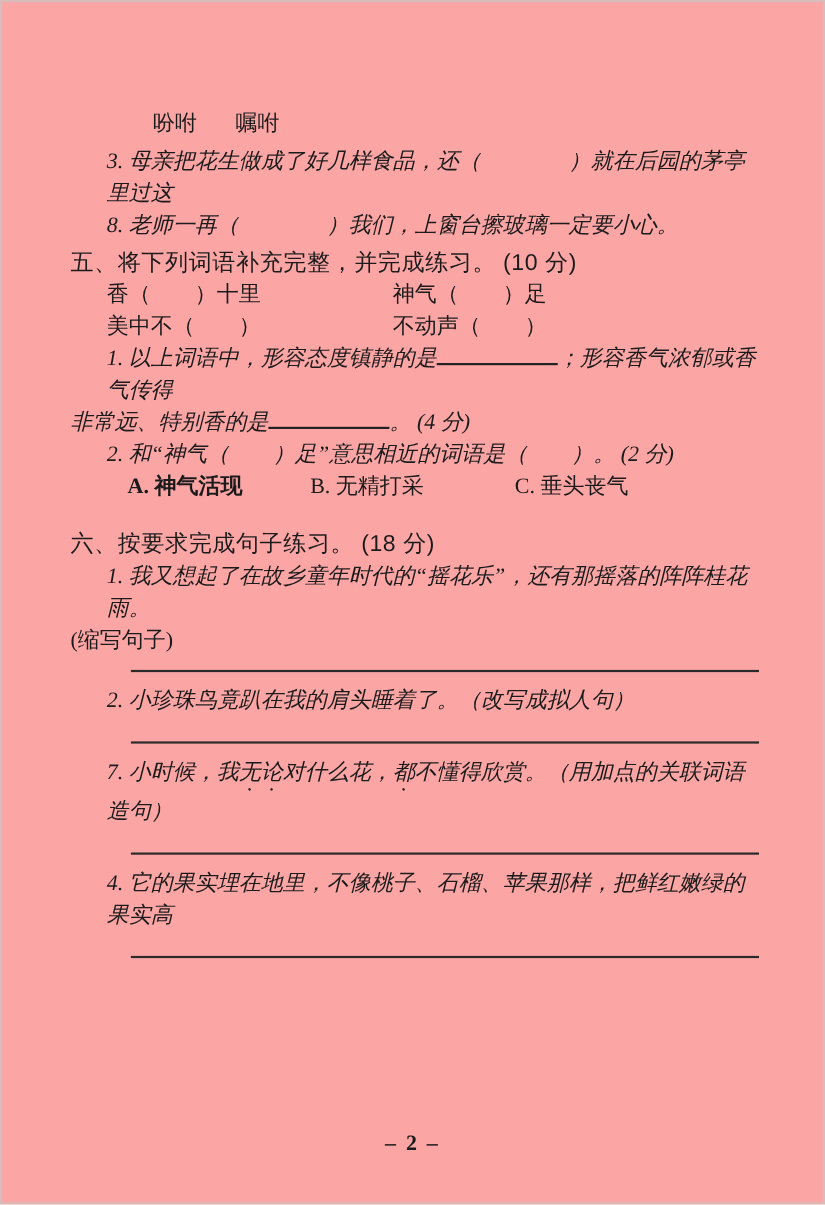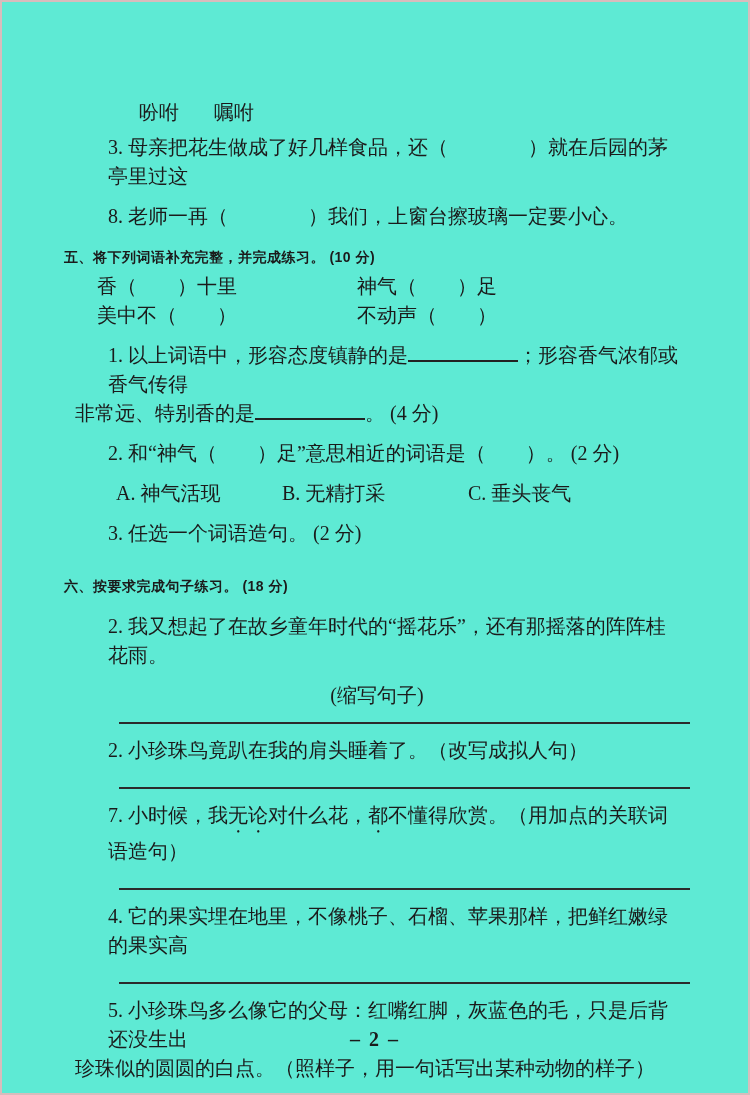--- a/index.html
+++ b/index.html
@@ -1,52 +1,52 @@
 <!DOCTYPE html>
 <html><head>
 <meta charset="utf-8">
 <style>
   html,body { margin:0; padding:0; background:#ffffff; }
   .sheet {
     position:relative; width:750px; height:1095px; box-sizing:border-box;
-    background:#5eead4; border:2px solid #d8bcbc; overflow:hidden;
+    background:#fca5a5; border:2px solid #d8bcbc; overflow:hidden;
     font-family:"Liberation Serif", serif; color:#1b1b1b;
   }
   .content { padding:96px 58px 0 62px; font-size:20px; line-height:29px; }
   .line { white-space:nowrap; }
   .indent { padding-left:33px; }
   .word-bank { padding-left:75px; }
   .word-bank span { margin-right:30px; }
   .sec-title {
-    font-family:"Liberation Sans", sans-serif; font-weight:bold;
-    font-size:14px; line-height:30px; letter-spacing:0.5px;
+    font-family:"Liberation Sans", sans-serif; font-weight:normal;
+    font-size:21px; line-height:30px; letter-spacing:0.5px;
   }
   .h5 { margin-top:4px; }
   .h6 { margin-top:23px; }
   .words-row { display:flex; padding-left:33px; }
   .words-row .col1 { width:260px; }
   .opt-row { display:flex; padding-left:52px; }
-  .opt-row .o1 { width:166px; }
+  .opt-row .o1 { width:166px;font-weight:bold; }
   .opt-row .o2 { width:186px; }
   .blank {
     display:inline-block; width:110px; height:14px;
     border-bottom:2px solid #222; vertical-align:baseline;
   }
   .ans-line {
     margin:22px 0 12px 55px; height:0;
     border-bottom:2px solid #2b2b2b;
   }
-  .hint-right { text-align:center; }
+  .hint-right { text-align:left; }
   .dotted {
     -webkit-text-emphasis:filled dot #1b1b1b;
     -webkit-text-emphasis-position:under right;
     text-emphasis:filled dot #1b1b1b;
     text-emphasis-position:under right;
   }
-  .q { margin:11px; }
+  .q { margin:0;font-style:italic; }
   .footer {
     position:absolute; left:0; bottom:42px; width:100%;
     text-align:center; font-weight:bold; font-size:20px; letter-spacing:2px;
   }
 </style>
 </head>
 <body>
 
 <div class="sheet">
   <div class="content">
@@ -83,42 +83,37 @@
     </div>
 
     <div class="q indent">2. 和“神气（　　）足”意思相近的词语是（　　）。 (2 分)</div>
 
     <div class="opt-row">
       <span class="o1">A. 神气活现</span>
       <span class="o2">B. 无精打采</span>
       <span>C. 垂头丧气</span>
     </div>
 
-    <div class="q indent">3. 任选一个词语造句。 (2 分)</div>
 
     <div class="sec-title h6">六、按要求完成句子练习。 (18 分)</div>
 
-    <div class="q indent">2. 我又想起了在故乡童年时代的“摇花乐”，还有那摇落的阵阵桂花雨。</div>
+    <div class="q indent">1. 我又想起了在故乡童年时代的“摇花乐”，还有那摇落的阵阵桂花雨。</div>
     <div class="hint-right">(缩写句子)</div>
     <div class="ans-line" style="margin-top:12px;"></div>
 
     <div class="q indent">2. 小珍珠鸟竟趴在我的肩头睡着了。（改写成拟人句）</div>
     <div class="ans-line"></div>
 
     <div class="q indent">
       <span>7. 小时候，我</span><span class="dotted">无论</span><span>对什么花，</span><span class="dotted">都</span><span>不懂得欣赏。（用加点的关联词语造句）</span>
     </div>
     <div class="ans-line"></div>
 
     <div class="q">
       <div class="indent">4. 它的果实埋在地里，不像桃子、石榴、苹果那样，把鲜红嫩绿的果实高</div>
     </div>
     <div class="ans-line"></div>
 
-    <div class="q">
-      <div class="indent">5. 小珍珠鸟多么像它的父母：红嘴红脚，灰蓝色的毛，只是后背还没生出</div>
-      <div>珍珠似的圆圆的白点。（照样子，用一句话写出某种动物的样子）</div>
-    </div>
 
   </div>
 
   <div class="footer">– 2 –</div>
 </div>
 
 </body></html>

